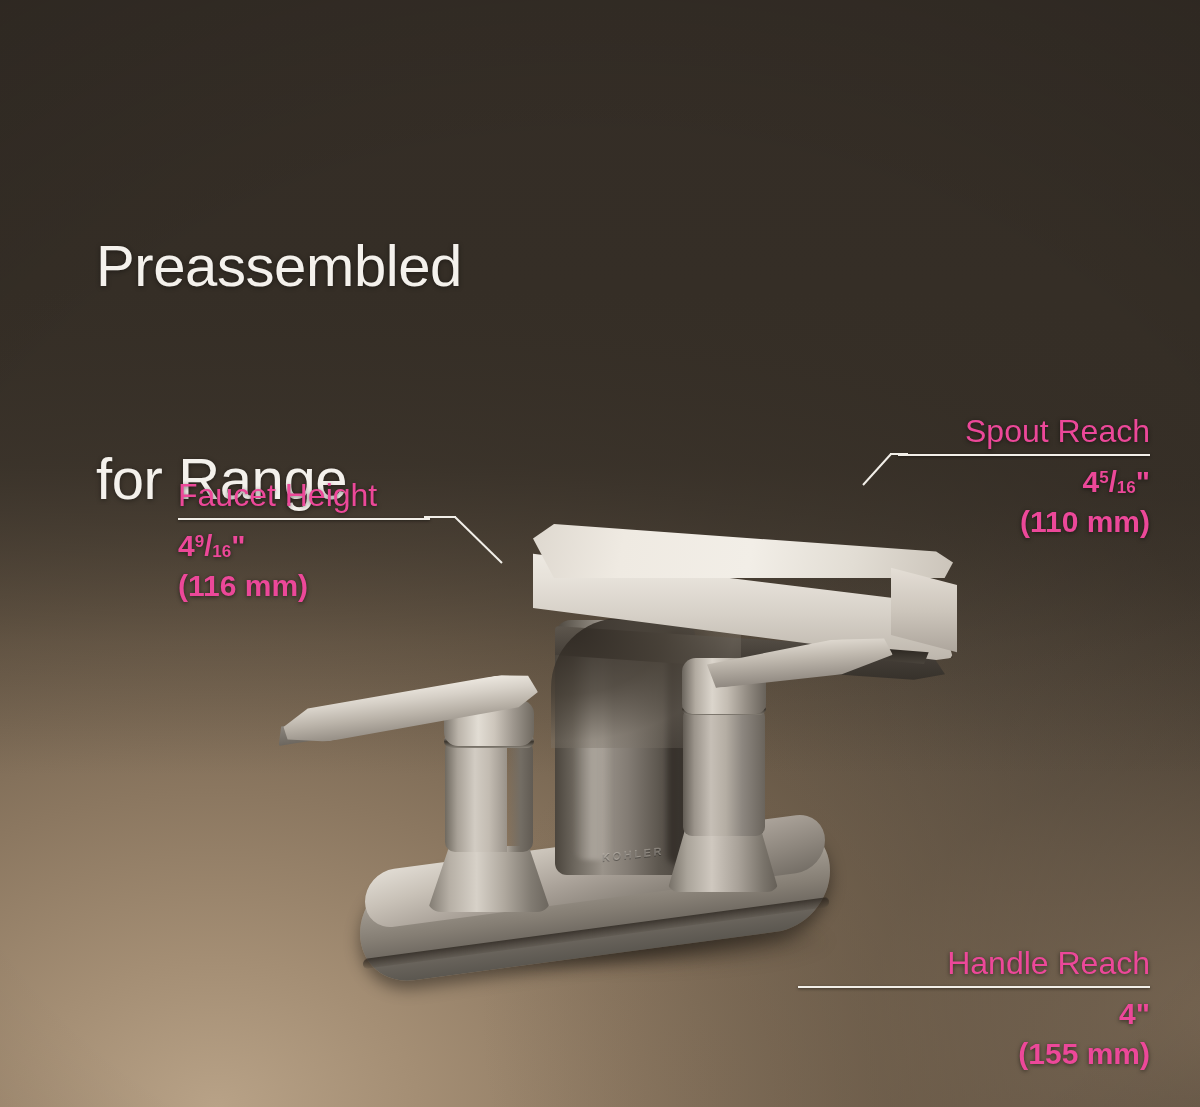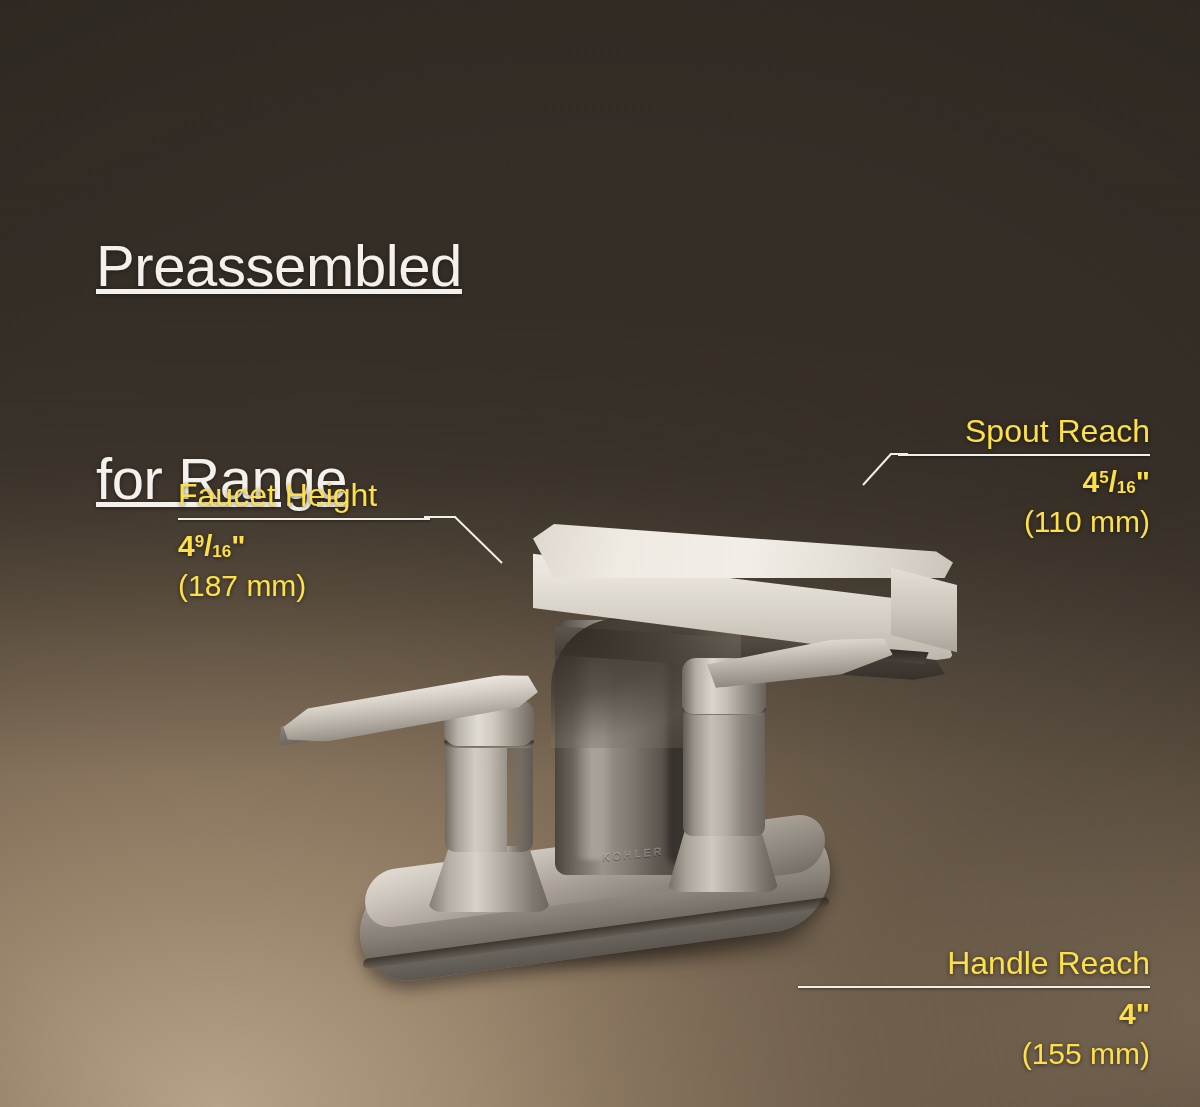--- a/index.html
+++ b/index.html
@@ -49,26 +49,26 @@
     left: 96px;
     top: 88px;
     color: #f4f1ec;
     font-size: 58px;
     line-height: 71px;
     font-weight: 400;
     letter-spacing: -0.4px;
     text-shadow: 0 1px 5px rgba(0,0,0,0.42);
     white-space: pre;
   }
-  .headline span { display: block; text-decoration: underline; }
+  .headline span { display: block; }
 
   
   .callout {
     position: absolute;
-    color: #fde047;
+    color: #ec4899;
     text-shadow: 0 1px 4px rgba(0,0,0,0.55);
   }
   .callout .c-title {
     font-size: 32px;
     line-height: 38px;
     font-weight: 400;
     white-space: nowrap;
   }
   .rule {
     height: 2px;
@@ -77,21 +77,21 @@
   }
   .c-val {
     font-size: 30px;
     line-height: 40px;
     font-weight: 700;
     white-space: nowrap;
   }
   .c-mm {
     font-size: 30px;
     line-height: 40px;
-    font-weight: 400;
+    font-weight: 700;
     white-space: nowrap;
   }
   .frac {
     font-weight: 700;
     font-size: 0.98em;
     letter-spacing: 0;
   }
   .frac sup, .frac sub {
     font-size: 0.58em;
     font-weight: 700;
@@ -415,21 +415,21 @@
     <span>Preassembled</span>
     <span>for Range</span>
   </div>
 
   <div class="callout align-left" style="left:178px; top:476px; width:252px;">
     <div class="c-title">Faucet Height</div>
     <div class="rule" style="margin-top:4px; width:252px;"></div>
     <div class="c-val" style="margin-top:6px;">
       <span>4</span><span class="frac"><sup>9</sup><span class="sol">/</span><sub>16</sub></span><span>"</span>
     </div>
-    <div class="c-mm">(187 mm)</div>
+    <div class="c-mm">(116 mm)</div>
   </div>
   <svg class="leader" style="left:424px; top:505px;" width="84" height="64">
     <line x1="0" y1="12" x2="32" y2="12" stroke="#f2efe9" stroke-width="2"></line>
     <line x1="31" y1="12" x2="78" y2="58" stroke="#f2efe9" stroke-width="2"></line>
   </svg>
 
   <div class="callout align-right" style="left:898px; top:412px; width:252px;">
     <div class="c-title">Spout Reach</div>
     <div class="rule" style="margin-top:4px; width:252px;"></div>
     <div class="c-val" style="margin-top:6px;">

